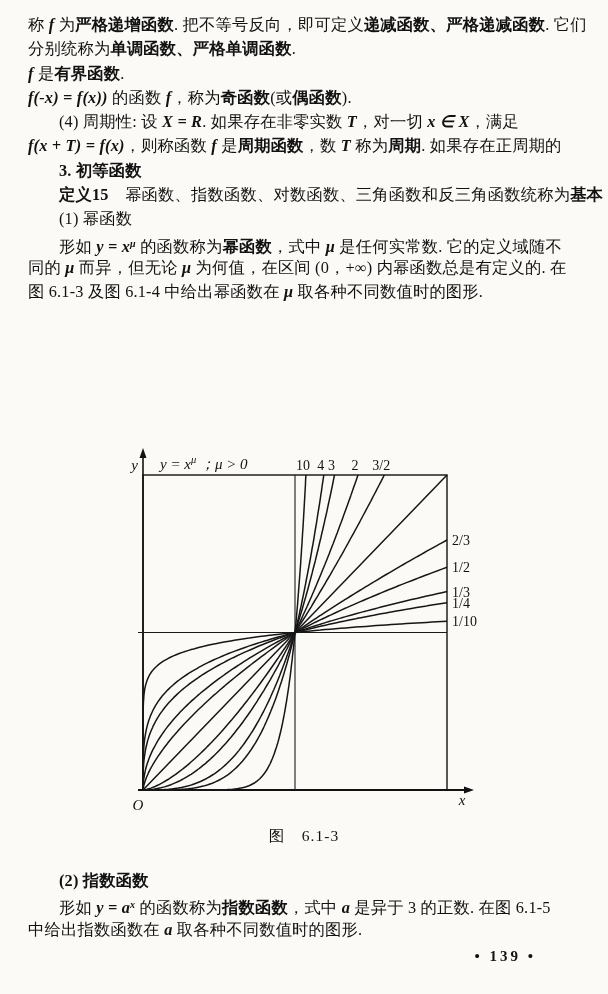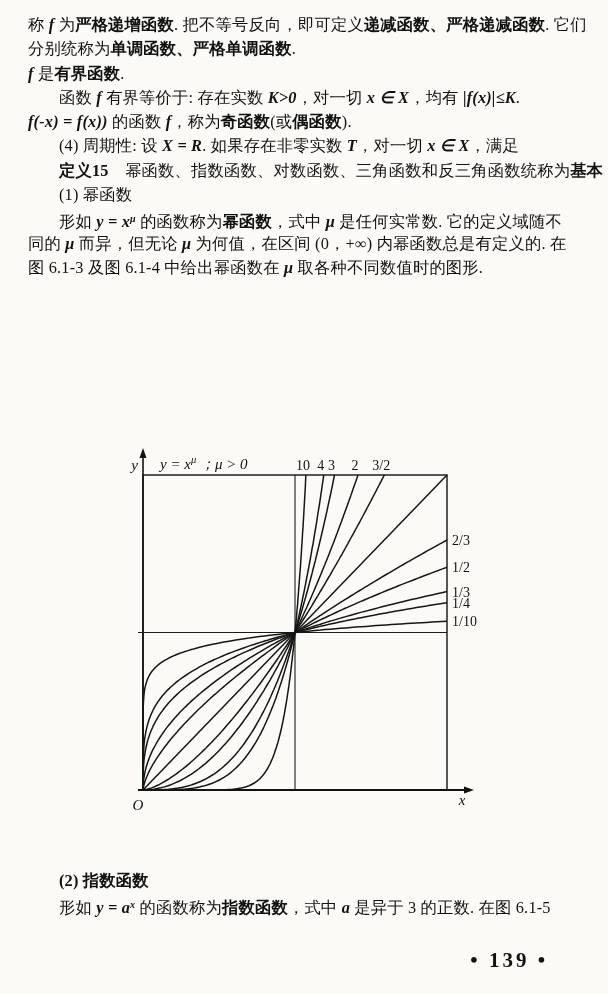--- a/index.html
+++ b/index.html
@@ -24,36 +24,37 @@
   
   #figure-wrap{position:absolute;left:0;top:446px;width:608px;height:372px;}
   #figure-svg{display:block;}
   #figure-svg text{font-family:"Liberation Serif","DejaVu Serif",serif;fill:#121212;}
   .fig-caption{
     position:absolute;left:9px;top:826px;width:590px;text-align:center;
     font-size:15.5px;letter-spacing:1px;
   }
   
   .page-number{
-    position:absolute;top:948px;right:60px;
-    font-size:21px;font-weight:bold;letter-spacing:3px;
+    position:absolute;top:948px;right:72px;
+    font-size:15px;font-weight:bold;letter-spacing:3px;
   }
 </style>
 </head>
 <body>
 
 <div class="page">
 
   <div id="doc-top" class="textblock">
       <div class="line"><span>称 </span><span class="seg-i">f</span><span> 为</span><span class="seg-b">严格递增函数</span><span>. 把不等号反向，即可定义</span><span class="seg-b">递减函数、严格递减函数</span><span>. 它们</span></div>
       <div class="line"><span>分别统称为</span><span class="seg-b">单调函数、严格单调函数</span><span>.</span></div>
       <div class="line"><span class="seg-i">f</span><span> 是</span><span class="seg-b">有界函数</span><span>.</span></div>
-      <div class="line indent"><span>函数 </span><span class="seg-i">f</span><span> 有界等价于: 存在实数 </span><span class="seg-i">K&gt;0</span><span>，对一切 </span><span class="seg-i">x ∈ X</span><span>，均有 </span><span class="seg-i">|f(x)|≤K</span><span>.</span></div>
       <div class="line"><span class="seg-i">f(-x) = f(x))</span><span> 的函数 </span><span class="seg-i">f</span><span>，称为</span><span class="seg-b">奇函数</span><span>(或</span><span class="seg-b">偶函数</span><span>).</span></div>
       <div class="line indent"><span>(4) 周期性: 设 </span><span class="seg-i">X = R</span><span>. 如果存在非零实数 </span><span class="seg-i">T</span><span>，对一切 </span><span class="seg-i">x ∈ X</span><span>，满足</span></div>
+      <div class="line"><span class="seg-i">f(x + T) = f(x)</span><span>，则称函数 </span><span class="seg-i">f</span><span> 是</span><span class="seg-b">周期函数</span><span>，数 </span><span class="seg-i">T</span><span> 称为</span><span class="seg-b">周期</span><span>. 如果存在正周期的</span></div>
+      <div class="line indent"><span class="seg-b">3. 初等函数</span></div>
       <div class="line indent"><span class="seg-b">定义15</span><span>　幂函数、指数函数、对数函数、三角函数和反三角函数统称为</span><span class="seg-b">基本</span></div>
       <div class="line indent"><span>(1) 幂函数</span></div>
       <div class="line indent"><span>形如 </span><span class="seg-i">y = x</span><span class="seg-i seg-sup">μ</span><span> 的函数称为</span><span class="seg-b">幂函数</span><span>，式中 </span><span class="seg-i">μ</span><span> 是任何实常数. 它的定义域随不</span></div>
       <div class="line"><span>同的 </span><span class="seg-i">μ</span><span> 而异，但无论 </span><span class="seg-i">μ</span><span> 为何值，在区间 (0，+∞) 内幂函数总是有定义的. 在</span></div>
       <div class="line"><span>图 6.1-3 及图 6.1-4 中给出幂函数在 </span><span class="seg-i">μ</span><span> 取各种不同数值时的图形.</span></div>
     </div>
 
   <div id="figure-wrap">
     <svg id="figure-svg" width="608" height="372" viewBox="0 0 608 372">
 
@@ -92,21 +93,23 @@
           <text font-size="14" x="452" y="180.2" text-anchor="start">1/10</text>
         </g>
 
       <text x="138" y="24" text-anchor="end" font-size="15" font-style="italic">y</text>
       <text x="462" y="359" text-anchor="middle" font-size="15" font-style="italic">x</text>
       <text x="138" y="364" text-anchor="middle" font-size="15" font-style="italic">O</text>
       <text x="160" y="23" font-size="15" font-style="italic"><tspan>y = x</tspan><tspan dy="-6" font-size="10.5">μ</tspan><tspan dy="6" font-size="15"> ；μ &gt; 0</tspan></text>
     </svg>
   </div>
 
+  <div class="fig-caption">图　6.1-3</div>
 
   <div id="doc-bottom" class="textblock">
       <div class="line indent"><span class="seg-b">(2) 指数函数</span></div>
       <div class="line indent"><span>形如 </span><span class="seg-i">y = a</span><span class="seg-i seg-sup">x</span><span> 的函数称为</span><span class="seg-b">指数函数</span><span>，式中 </span><span class="seg-i">a</span><span> 是异于 3 的正数. 在图 6.1-5</span></div>
+      <div class="line"><span>中给出指数函数在 </span><span class="seg-i">a</span><span> 取各种不同数值时的图形.</span></div>
     </div>
 
   <div class="page-number">• 139 •</div>
 
 </div>
 
 </body></html>

